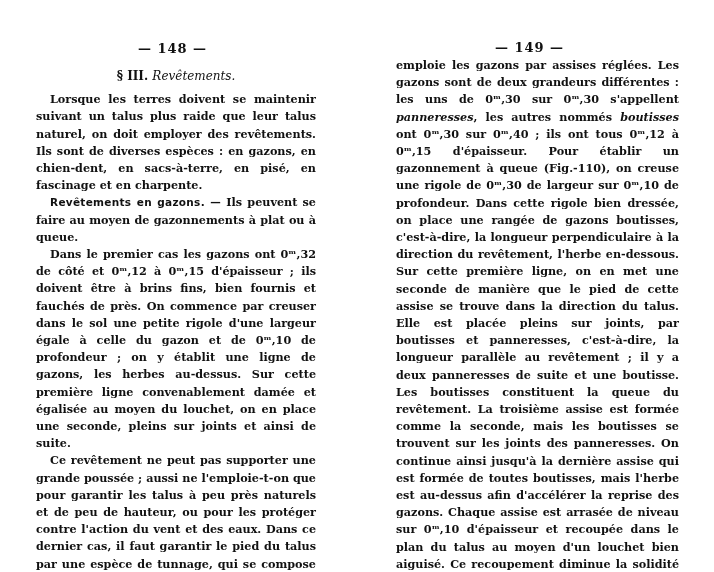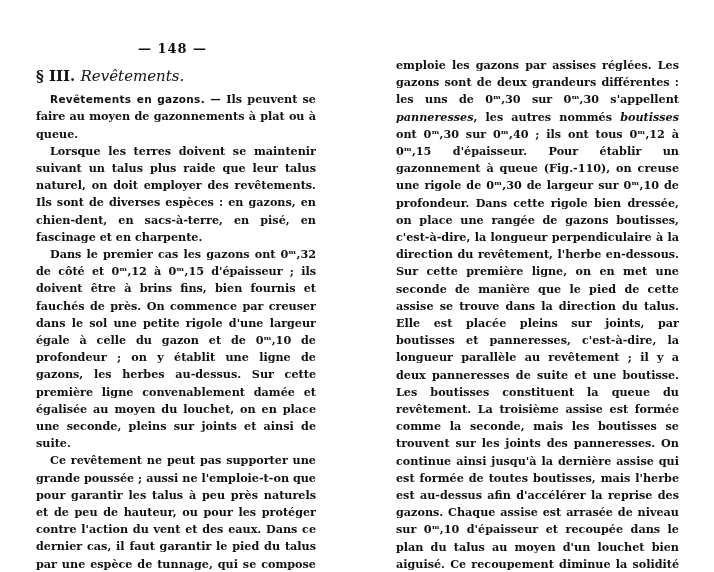--- a/index.html
+++ b/index.html
@@ -9,44 +9,45 @@
   #page-left { left:0; width:357px; }
   #page-right { left:357px; width:357px; }
   .folio { position:absolute; top:33px; width:100%; text-align:center;
            font-size:13px; font-weight:bold; letter-spacing:1px; }
   #page-left .folio { left:-6px; }
   #page-right .folio { left:-6px; top:32px; }
   .body-text { position:absolute; left:36px; width:280px; font-size:11.2px;
                line-height:17.2px; text-align:justify; font-weight:bold; }
   #page-left .body-text { top:83px; }
   #page-right .body-text { left:39px; top:49px; width:283px; }
-  .section-heading { text-align:left; margin:-23px 0 6px 0; font-weight:bold; font-size:15px; }
+  .section-heading { text-align:center; margin:-23px 0 6px 0; font-weight:bold; font-size:12px; }
   .section-heading i { font-weight:normal; }
   p { margin:0; text-indent:14px; }
   p.noindent { text-indent:0; }
   .run-in { font-family:"DejaVu Sans","Liberation Sans",sans-serif; font-weight:900;
             font-size:10.5px; letter-spacing:0.3px; }
   em { font-weight:bold; }
 </style>
 </head>
 <body>
 
 <div class="page" id="page-left">
   <div class="folio">— 148 —</div>
   <div class="body-text">
     <div class="section-heading">
       <span>§ III.</span>
       <i>Revêtements.</i>
     </div>
+    <p>Lorsque les terres doivent se maintenir suivant un talus plus raide que leur talus naturel, on doit employer des revêtements. Ils sont de diverses espèces : en gazons, en chien-dent, en sacs-à-terre, en pisé, en fascinage et en charpente.</p>
     <p><span class="run-in">Revêtements en gazons. —</span> <span>Ils peuvent se faire au moyen de gazonnements à plat ou à queue.</span></p>
-    <p>Lorsque les terres doivent se maintenir suivant un talus plus raide que leur talus naturel, on doit employer des revêtements. Ils sont de diverses espèces : en gazons, en chien-dent, en sacs-à-terre, en pisé, en fascinage et en charpente.</p>
     <p>Dans le premier cas les gazons ont 0ᵐ,32 de côté et 0ᵐ,12 à 0ᵐ,15 d'épaisseur ; ils doivent être à brins fins, bien fournis et fauchés de près. On commence par creuser dans le sol une petite rigole d'une largeur égale à celle du gazon et de 0ᵐ,10 de profondeur ; on y établit une ligne de gazons, les herbes au-dessus. Sur cette première ligne convenablement damée et égalisée au moyen du louchet, on en place une seconde, pleins sur joints et ainsi de suite.</p>
     <p>Ce revêtement ne peut pas supporter une grande poussée ; aussi ne l'emploie-t-on que pour garantir les talus à peu près naturels et de peu de hauteur, ou pour les protéger contre l'action du vent et des eaux. Dans ce dernier cas, il faut garantir le pied du talus par une espèce de tunnage, qui se compose de piquets de 1ᵐ,20 à 1ᵐ,80 de longueur et de 0ᵐ,10 de diamètre, enfoncés dans le sol au pied du talus de manière à sortir de terre de 0ᵐ,50. Ces piquets sont espacés de 0ᵐ,50 en 0ᵐ,50 et reliés entre eux au moyen d'un clayonnage formé de jeunes pousses d'osier, de chêne ou de noisetier, qu'on serre fortement.</p>
 
   </div>
 </div>
 
 <div class="page" id="page-right">
+  <div class="folio">— 149 —</div>
   <div class="body-text">
     <p class="noindent"><span>emploie les gazons par assises réglées. Les gazons sont de deux grandeurs différentes : les uns de 0ᵐ,30 sur 0ᵐ,30 s'appellent</span> <em>panneresses</em><span>, les autres nommés</span> <em>boutisses</em> <span>ont 0ᵐ,30 sur 0ᵐ,40 ; ils ont tous 0ᵐ,12 à 0ᵐ,15 d'épaisseur. Pour établir un gazonnement à queue (Fig.-110), on creuse une rigole de 0ᵐ,30 de largeur sur 0ᵐ,10 de profondeur. Dans cette rigole bien dressée, on place une rangée de gazons boutisses, c'est-à-dire, la longueur perpendiculaire à la direction du revêtement, l'herbe en-dessous. Sur cette première ligne, on en met une seconde de manière que le pied de cette assise se trouve dans la direction du talus. Elle est placée pleins sur joints, par boutisses et panneresses, c'est-à-dire, la longueur parallèle au revêtement ; il y a deux panneresses de suite et une boutisse. Les boutisses constituent la queue du revêtement. La troisième assise est formée comme la seconde, mais les boutisses se trouvent sur les joints des panneresses. On continue ainsi jusqu'à la dernière assise qui est formée de toutes boutisses, mais l'herbe est au-dessus afin d'accélérer la reprise des gazons. Chaque assise est arrasée de niveau sur 0ᵐ,10 d'épaisseur et recoupée dans le plan du talus au moyen d'un louchet bien aiguisé. Ce recoupement diminue la solidité du revêtement ; on peut l'éviter en plaçant les assises à peu près normalement à la surface du talus.</span></p>
 
   </div>
 </div>
 
 </body></html>

